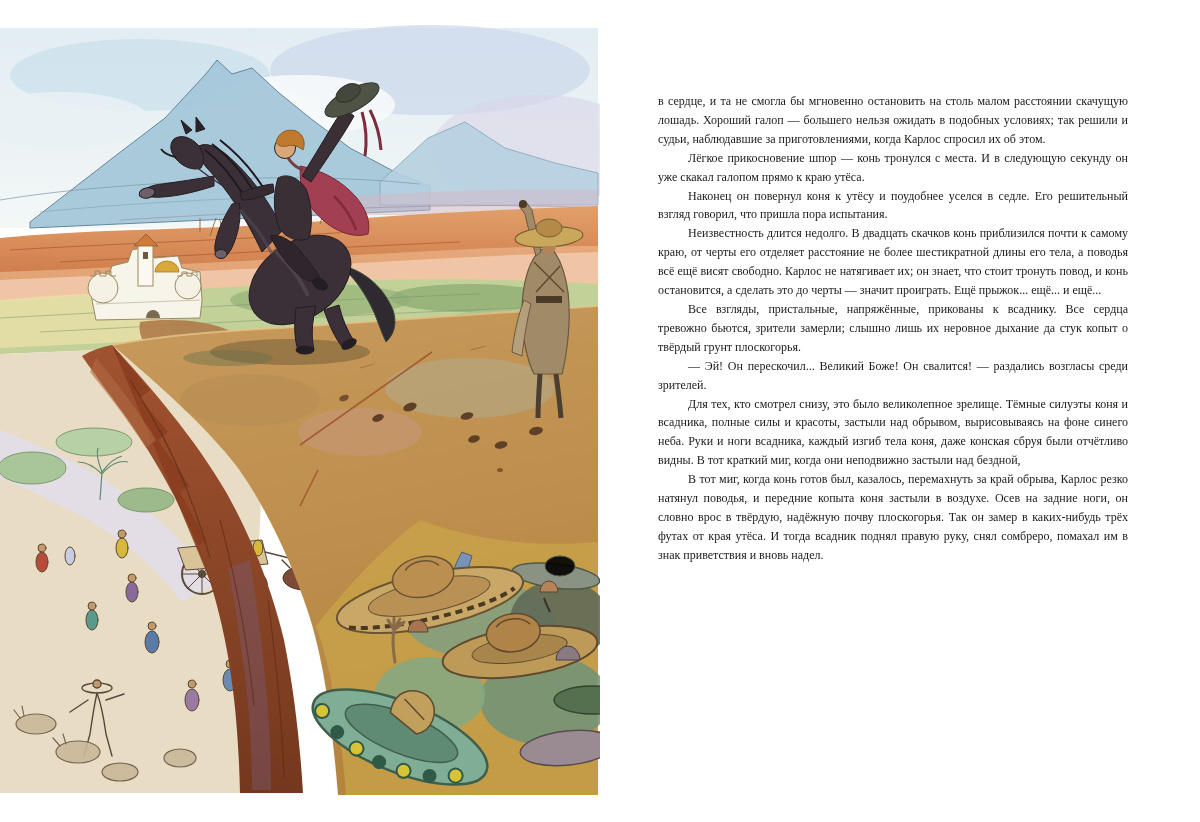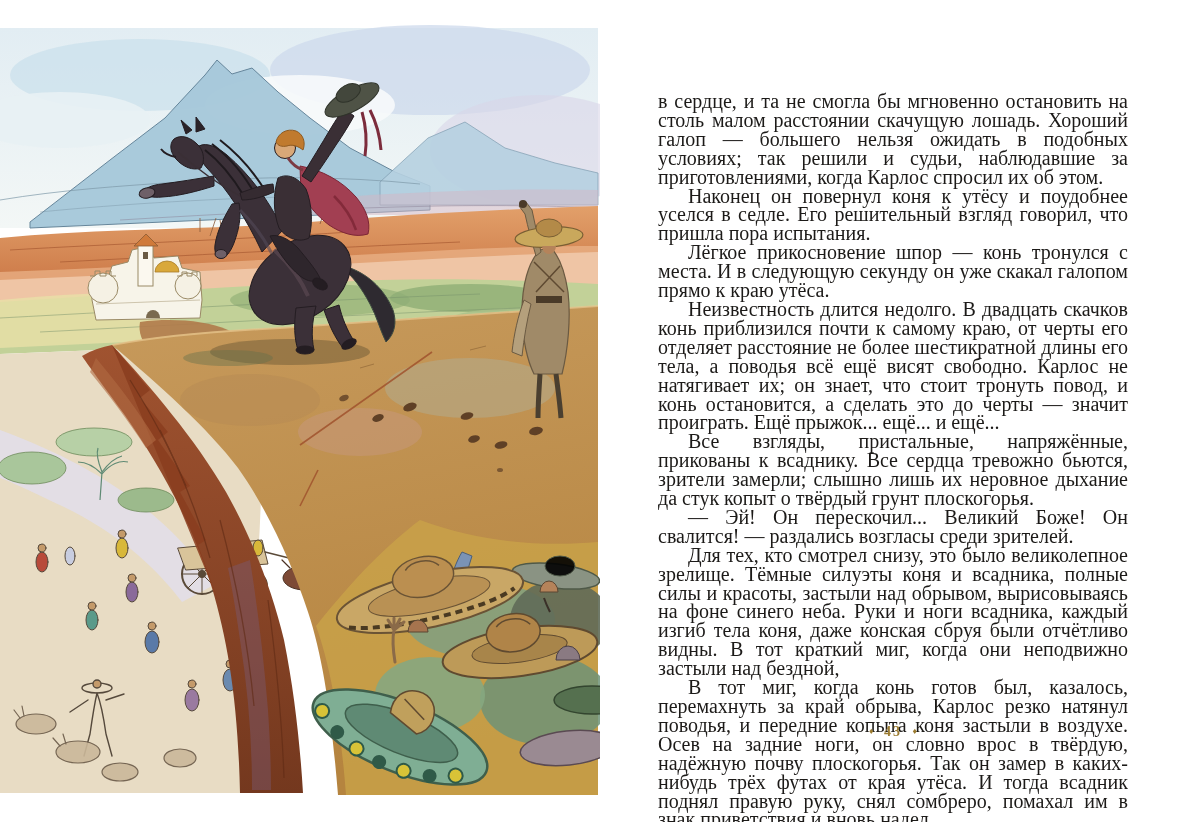--- a/index.html
+++ b/index.html
@@ -8,21 +8,21 @@
     background:#ffffff;
     font-family:"Liberation Serif", serif;
   }
   .illustration{position:absolute;left:0;top:0;}
   .page-right{position:absolute;left:658px;top:0;width:470px;height:822px;}
   .text-block{position:absolute;left:0;top:92px;width:470px;}
   .text-block p{
     margin:0;
     text-align:justify;
     text-indent:30px;
-    font-size:20px;
+    font-size:12px;
     line-height:18.9px;
     color:#1c1a18;
   }
   .text-block p.continuation{text-indent:0;}
   .folio{
     position:absolute;top:724px;left:0;width:470px;
     text-align:center;
     color:#9c7c31;
     font-weight:bold;
     font-size:14px;
@@ -314,26 +314,21 @@
 
     <ellipse cx="568" cy="748" rx="48" ry="17" fill="#9a8a92" stroke="#5a4a52" stroke-width="1.5" transform="rotate(-6 568 748)"></ellipse>
     <ellipse cx="592" cy="700" rx="38" ry="14" fill="#55704f" stroke="#33452f" stroke-width="1.5"></ellipse>
     <path d="M556,660 a12,14 0 0 1 24,0 Z" fill="#8a7a82" stroke="#4a3f46" stroke-width="1"></path>
   </g>
 </svg>
 
 <div class="page-right">
   <div class="text-block">
     <p class="continuation">в сердце, и та не смогла бы мгновенно остановить на столь малом расстоянии скачущую лошадь. Хороший галоп — большего нельзя ожидать в подобных условиях; так решили и судьи, наблюдавшие за приготовлениями, когда Карлос спросил их об этом.</p>
+    <p>Лёгкое прикосновение шпор — конь тронулся с места. И в следующую секунду он уже скакал галопом прямо к краю утёса.</p>
     <p>Наконец он повернул коня к утёсу и поудобнее уселся в седле. Его решительный взгляд говорил, что пришла пора испытания.</p>
-    <p>Лёгкое прикосновение шпор — конь тронулся с места. И в следующую секунду он уже скакал галопом прямо к краю утёса.</p>
     <p>Неизвестность длится недолго. В двадцать скачков конь приблизился почти к самому краю, от черты его отделяет расстояние не более шестикратной длины его тела, а поводья всё ещё висят свободно. Карлос не натягивает их; он знает, что стоит тронуть повод, и конь остановится, а сделать это до черты — значит проиграть. Ещё прыжок... ещё... и ещё...</p>
     <p>Все взгляды, пристальные, напряжённые, прикованы к всаднику. Все сердца тревожно бьются, зрители замерли; слышно лишь их неровное дыхание да стук копыт о твёрдый грунт плоскогорья.</p>
     <p>— Эй! Он перескочил... Великий Боже! Он свалится! — раздались возгласы среди зрителей.</p>
     <p>Для тех, кто смотрел снизу, это было великолепное зрелище. Тёмные силуэты коня и всадника, полные силы и красоты, застыли над обрывом, вырисовываясь на фоне синего неба. Руки и ноги всадника, каждый изгиб тела коня, даже конская сбруя были отчётливо видны. В тот краткий миг, когда они неподвижно застыли над бездной,</p>
     <p>В тот миг, когда конь готов был, казалось, перемахнуть за край обрыва, Карлос резко натянул поводья, и передние копыта коня застыли в воздухе. Осев на задние ноги, он словно врос в твёрдую, надёжную почву плоскогорья. Так он замер в каких-нибудь трёх футах от края утёса. И тогда всадник поднял правую руку, снял сомбреро, помахал им в знак приветствия и вновь надел.</p>
   </div>
-  <div class="folio">
-    <span class="diamond">♦</span>
-    <span class="num">43</span>
-    <span class="diamond">♦</span>
-  </div>
 </div>
 
 </body></html>

